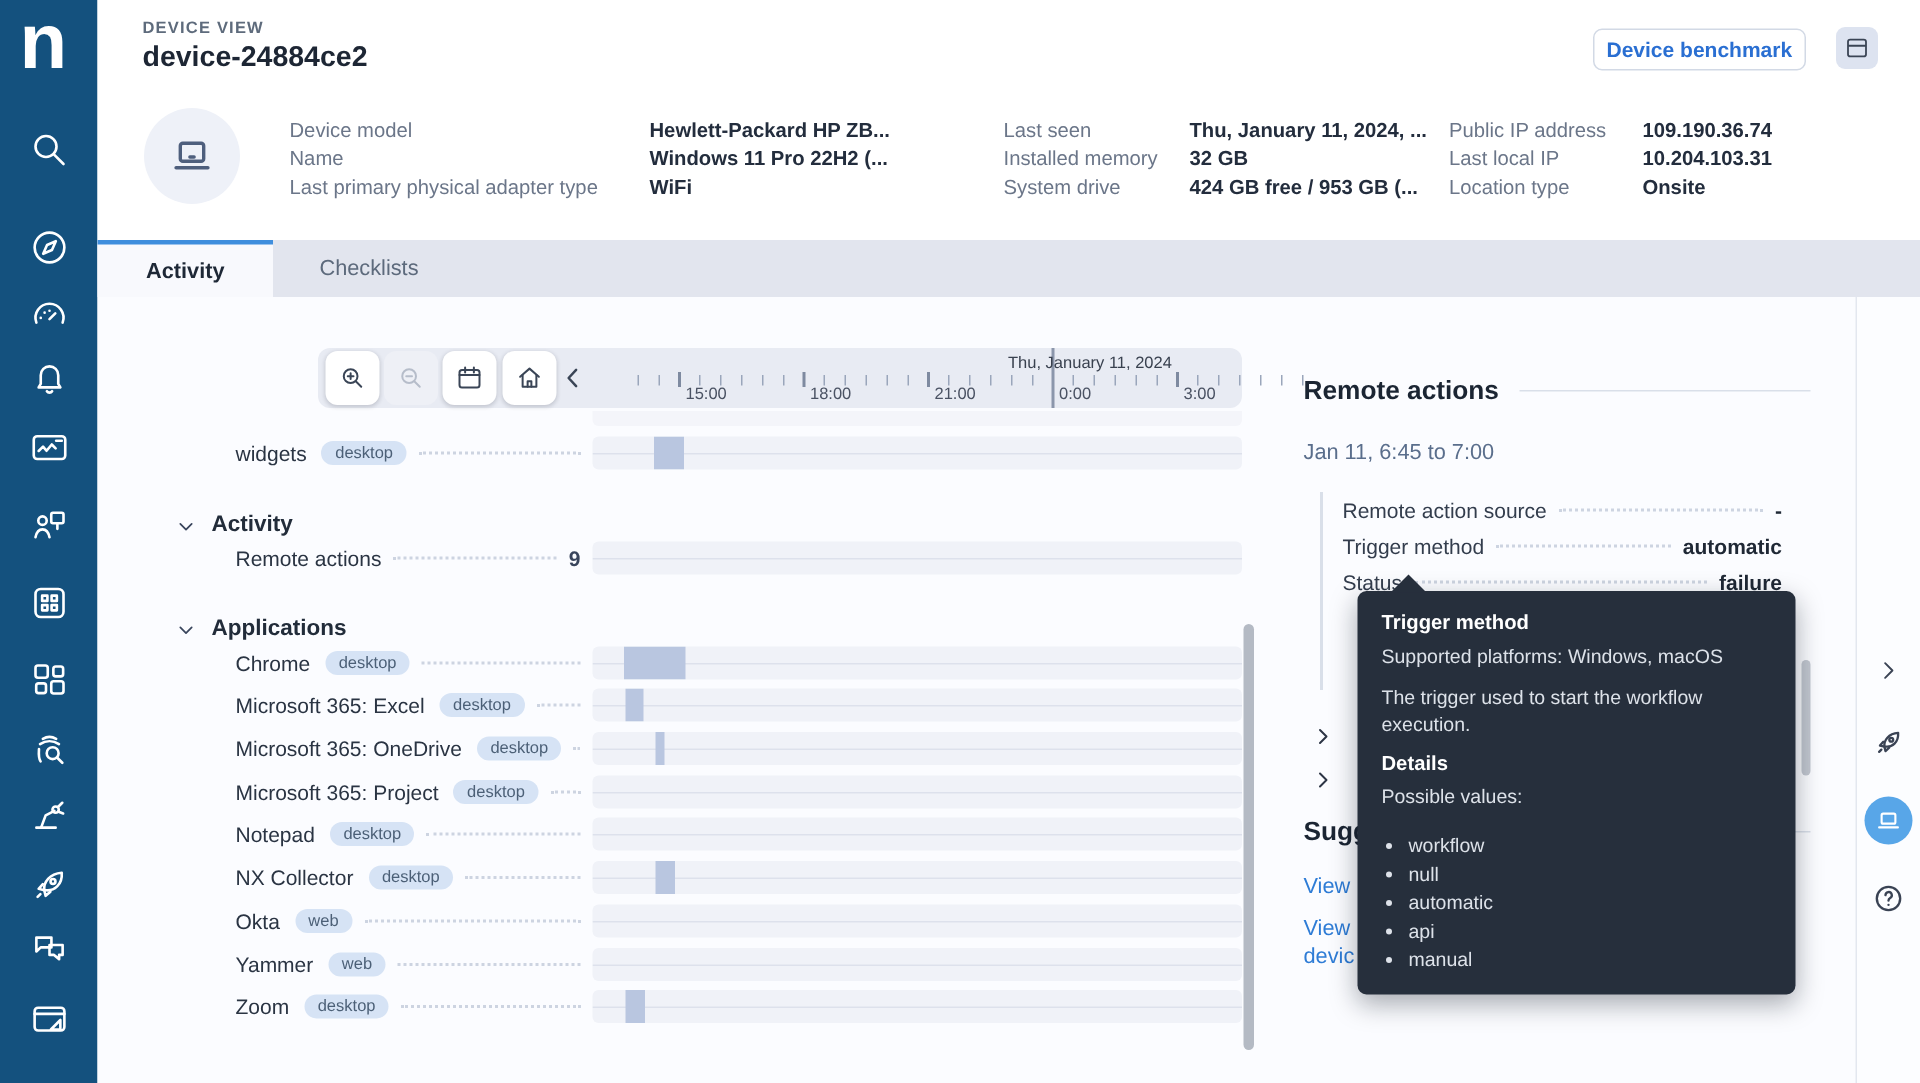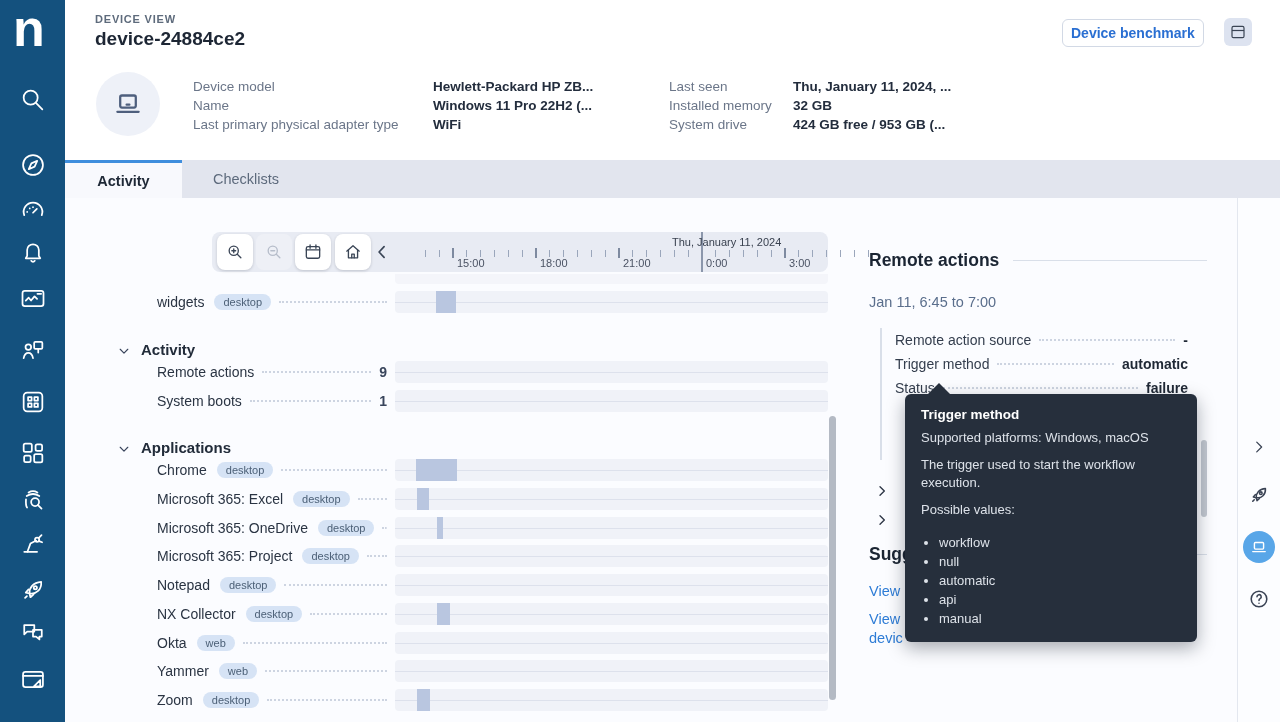--- a/index.html
+++ b/index.html
@@ -211,20 +211,28 @@
         <span class="lbl">Last primary physical adapter type</span>
         <span class="val">WiFi</span>
       </div>
     <div class="info-col" id="info-col-1">
         <span class="lbl">Last seen</span>
         <span class="val">Thu, January 11, 2024, ...</span>
         <span class="lbl">Installed memory</span>
         <span class="val">32 GB</span>
         <span class="lbl">System drive</span>
         <span class="val">424 GB free / 953 GB (...</span>
+      </div>
+    <div class="info-col" id="info-col-2">
+        <span class="lbl">Public IP address</span>
+        <span class="val">109.190.36.74</span>
+        <span class="lbl">Last local IP</span>
+        <span class="val">10.204.103.31</span>
+        <span class="lbl">Location type</span>
+        <span class="val">Onsite</span>
       </div>
   </div>
 
   <div class="tabbar">
     <div class="tab tab-timeline active">Activity</div>
     <div class="tab tab-checklists">Checklists</div>
   </div>
 
   <div class="content-bg"></div>
 
@@ -320,27 +328,20 @@
         </svg>
         <span class="slabel">Activity</span>
       </div>
       <div class="trow">
         <span class="indent"></span>
         <span class="rlabel">Remote actions</span>
         <span class="dots"></span>
         <span class="rvalue">9</span>
         <span class="track"></span>
       </div>
-      <div class="trow">
-        <span class="indent"></span>
-        <span class="rlabel">System boots</span>
-        <span class="dots"></span>
-        <span class="rvalue">1</span>
-        <span class="track"></span>
-      </div>
       <div class="srow">
         <svg viewBox="0 0 24 24">
           <polyline points="5.5 9 12 15.5 18.5 9"></polyline>
         </svg>
         <span class="slabel">Applications</span>
       </div>
       <div class="trow">
         <span class="indent"></span>
         <span class="rlabel">Chrome</span>
         <span class="badge">desktop</span>
@@ -488,20 +489,21 @@
           <path d="M12 16.6h.01"></path>
         </svg>
     </div>
   </div>
 
   <div class="tooltip">
     <div class="arrow"></div>
     <div class="tt-title">Trigger method</div>
     <div class="tt-body">Supported platforms: Windows, macOS</div>
     <div class="tt-body">The trigger used to start the workflow execution.</div>
+    <div class="tt-sub">Details</div>
     <div class="tt-intro">Possible values:</div>
     <ul class="tt-list" id="tt-list">
         <li>workflow</li>
         <li>null</li>
         <li>automatic</li>
         <li>api</li>
         <li>manual</li>
       </ul>
   </div>
 

